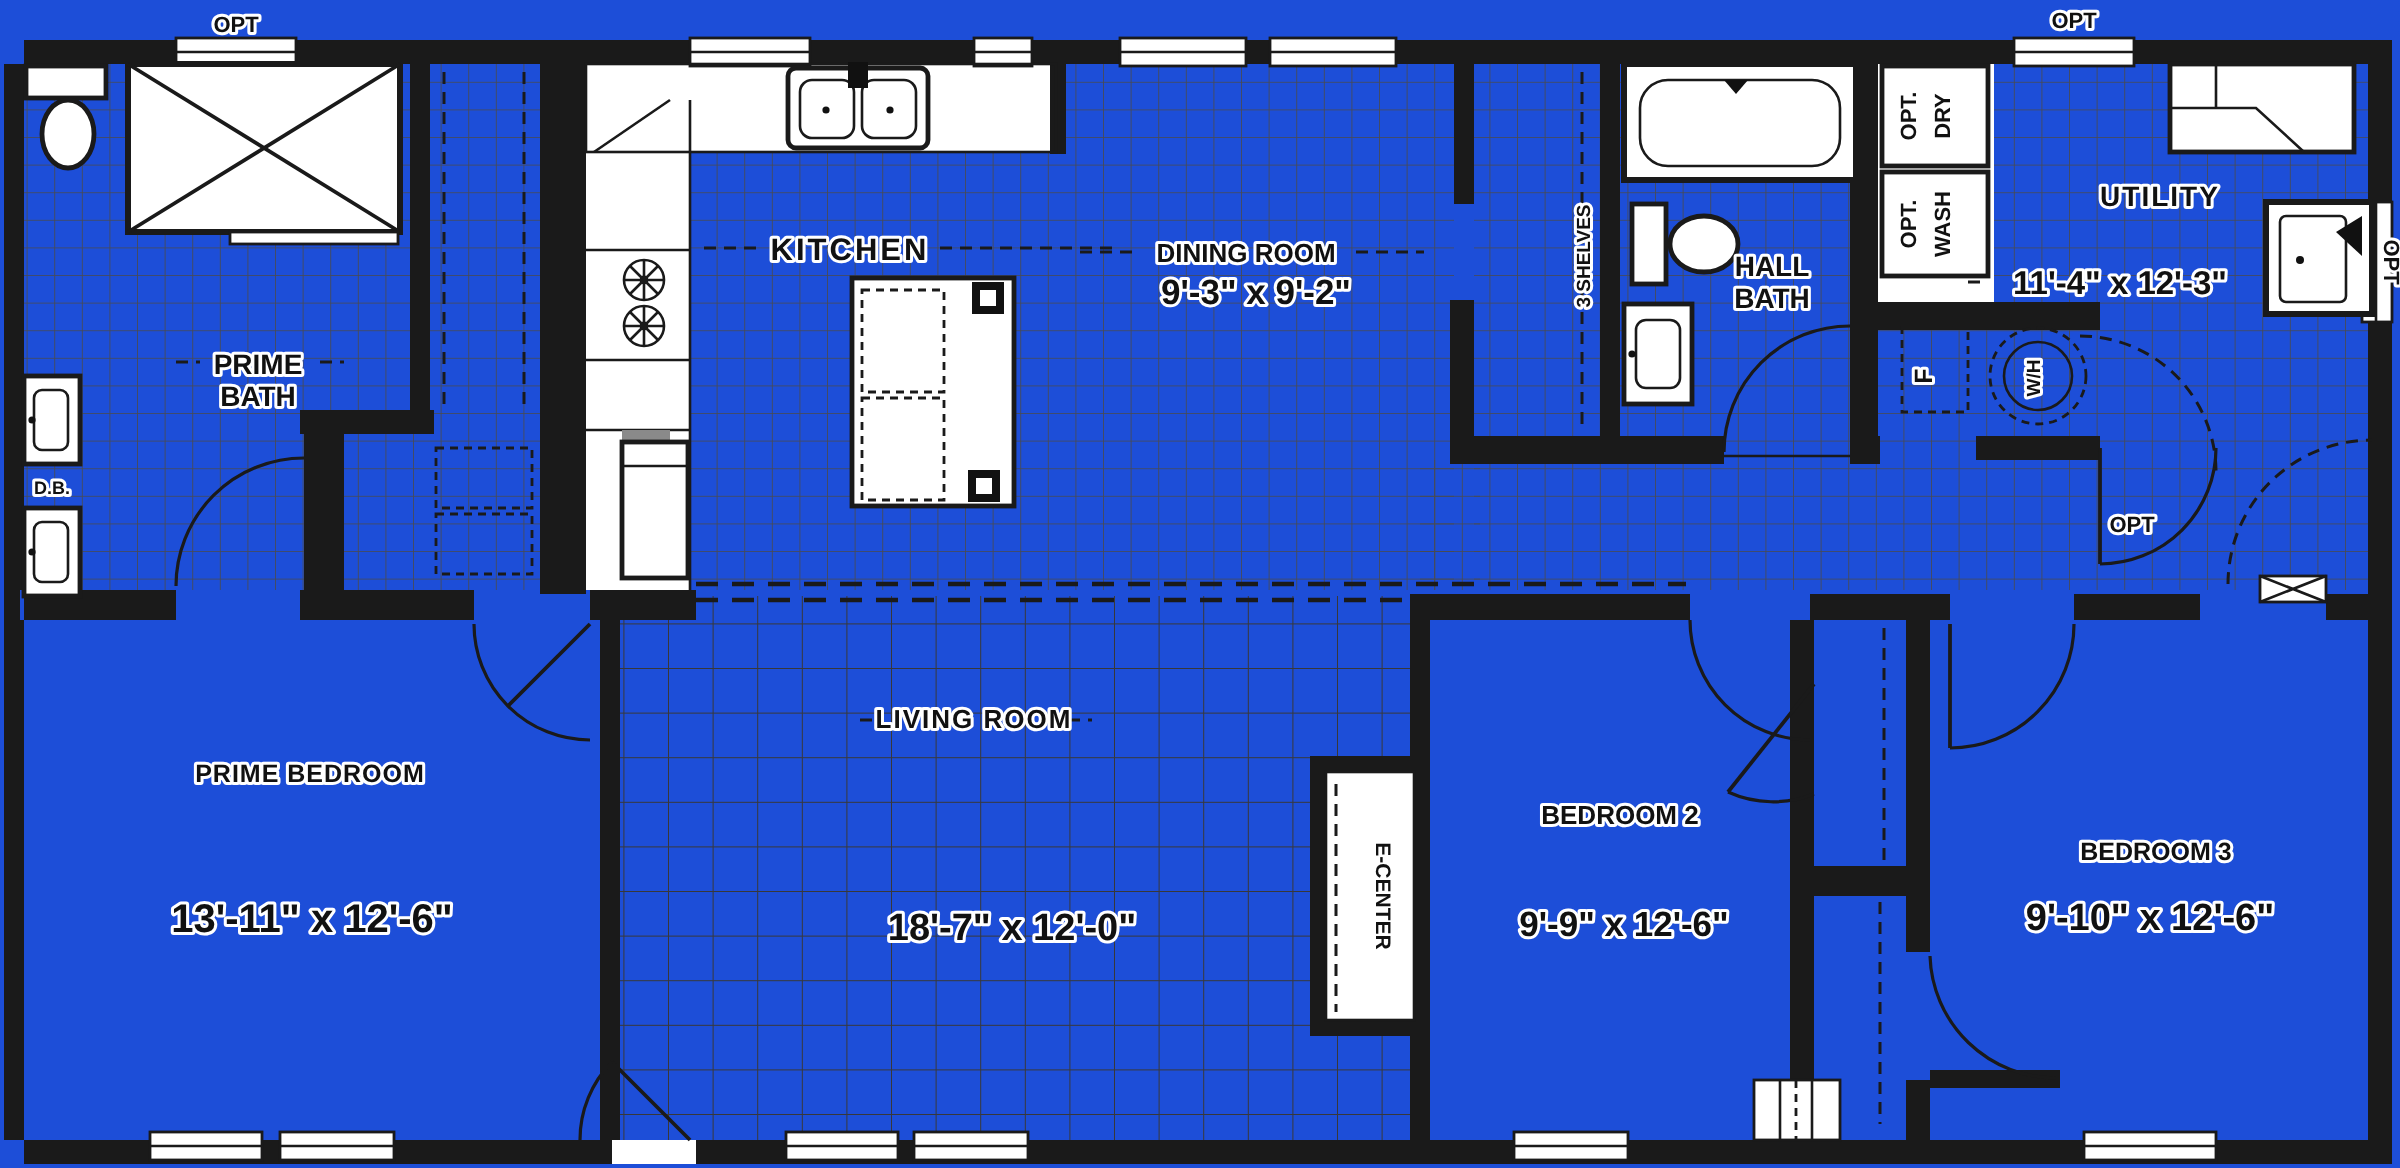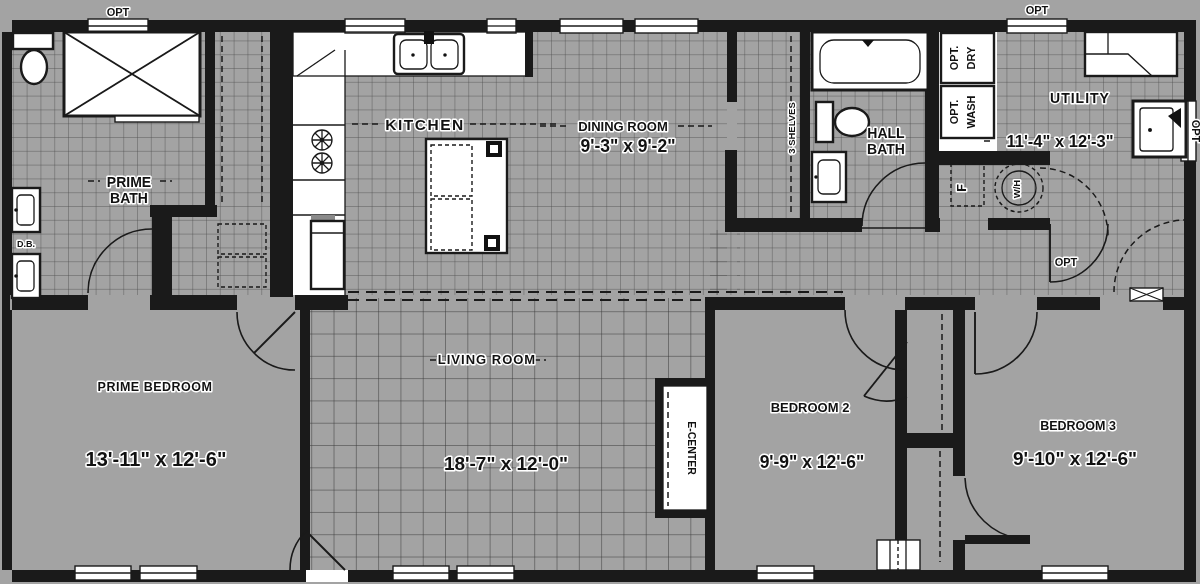--- a/index.html
+++ b/index.html
@@ -1,16 +1,16 @@
 <!DOCTYPE html>
 <html><head>
 <meta charset="utf-8">
 <style>
   html,body{margin:0;padding:0;background:#fff}
-  .stage{position:relative;width:1200px;height:584px;background:#a3a3a3;overflow:hidden}
+  .stage{position:relative;width:1200px;height:584px;background:#1d4ed8;overflow:hidden}
   svg{display:block}
   .wall{fill:#1a1a1a}
   .white{fill:#fff}
   .fx{fill:#fff;stroke:#1a1a1a;stroke-width:2.4}
   .fx3{fill:#fff;stroke:#1a1a1a;stroke-width:3}
   .thin{fill:none;stroke:#1a1a1a;stroke-width:1.3}
   .thin2{fill:none;stroke:#1a1a1a;stroke-width:1.9}
   .dash{fill:none;stroke:#1a1a1a;stroke-width:1.5;stroke-dasharray:6 4}
   .dashS{fill:none;stroke:#1a1a1a;stroke-width:1.4;stroke-dasharray:4 3}
   .dashB{fill:none;stroke:#1a1a1a;stroke-width:2.2;stroke-dasharray:11 7}

